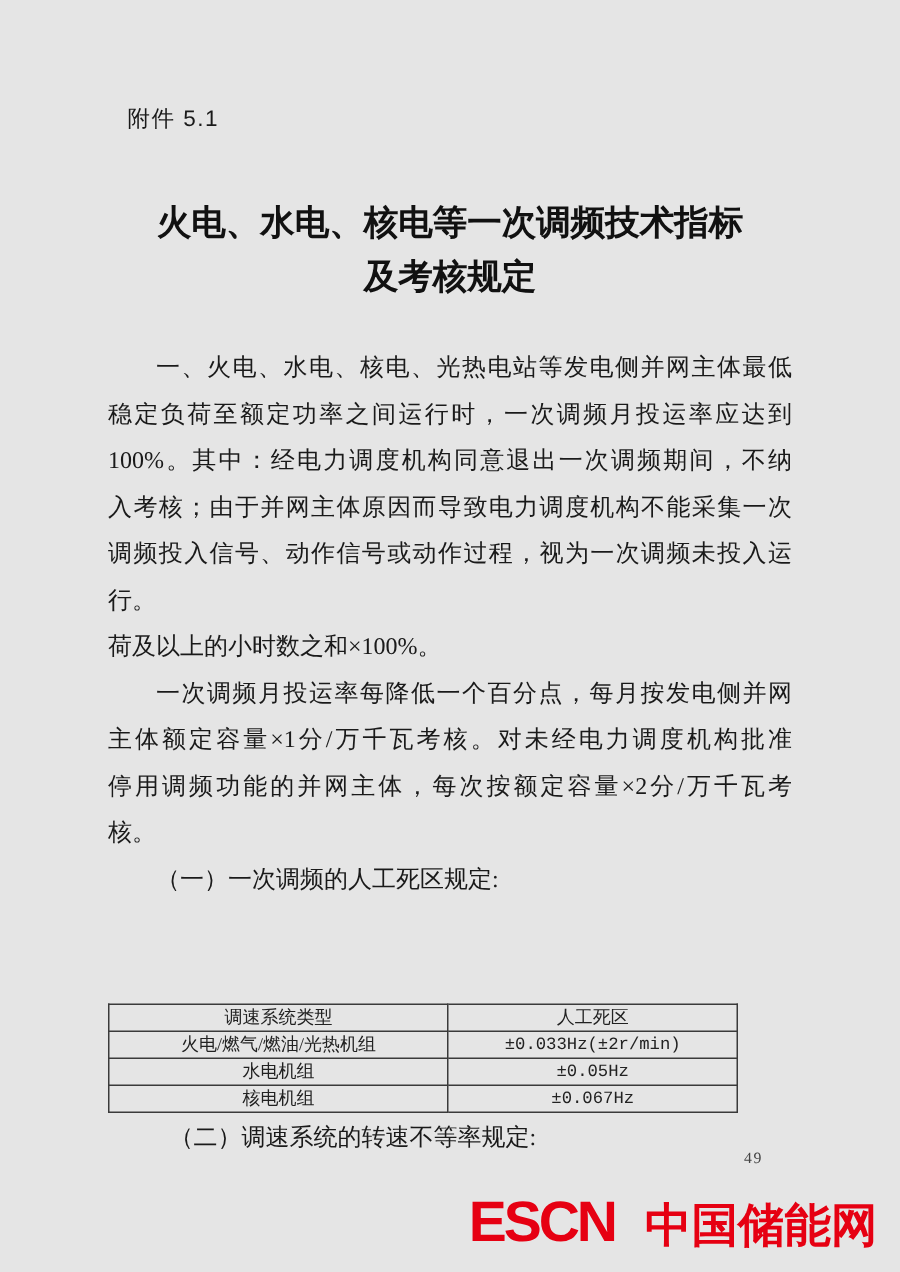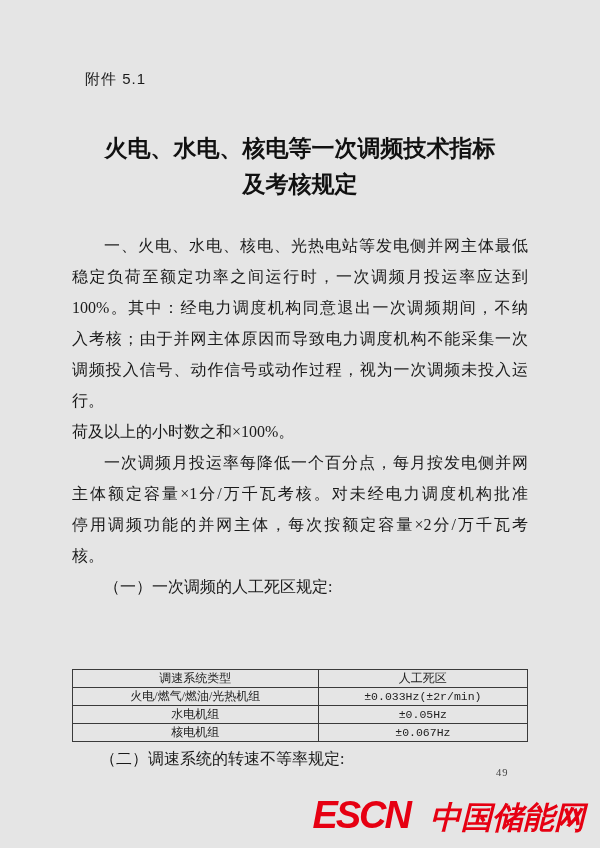--- a/index.html
+++ b/index.html
@@ -24,51 +24,51 @@
   }
   .bline{white-space:nowrap;}
   .bline.fill{
     white-space:normal;
     text-align:justify;text-align-last:justify;
     -moz-text-align-last:justify;
     text-justify:inter-character;
   }
   .bline.indent{text-indent:2em;}
   .deadband-table{
-    position:absolute;left:72px;top:669px;width:456px;
+    position:absolute;left:72px;top:669px;width:420px;
     border-collapse:collapse;table-layout:fixed;
     font-size:12px;color:#222;
     border:1.5px solid #3a3a3a;
     padding-left:42px;
   }
   .deadband-table th,.deadband-table td{
     border:1px solid #3a3a3a;height:17px;
     text-align:center;vertical-align:middle;
     font-weight:400;padding:0 2px;overflow:hidden;
   }
   .deadband-table th{font-size:12px;}
   .deadband-table .col-type{width:54%;}
   .deadband-table .col-val{width:46%;}
   .deadband-table td.val{
     font-family:"Liberation Mono","DejaVu Sans Mono",monospace;
     font-size:11.5px;letter-spacing:0;margin-left:44px;
   }
   .after-table-line{
-    position:absolute;left:68px;top:743px;width:456px;
+    position:absolute;left:81px;top:743px;width:456px;
     font-size:16px;line-height:31px;text-indent:2em;white-space:nowrap;
   }
   .page-number{
     position:absolute;left:496px;top:767px;
     font-size:10.5px;color:#444;letter-spacing:1px;
   }
   .escn-logo{
     position:absolute;right:15px;top:795px;
     font-family:"Liberation Sans","DejaVu Sans",sans-serif;
     font-weight:700;white-space:nowrap;
-    display:flex;align-items:baseline;font-style:italic;
+    display:flex;align-items:baseline;
   }
   .escn-logo .latin{
     font-size:38px;letter-spacing:-2px;line-height:40px;
   }
   .escn-logo .cn{
     font-size:31px;letter-spacing:0px;line-height:40px;margin-left:20px;
   }
 </style>
 </head>
 <body>

